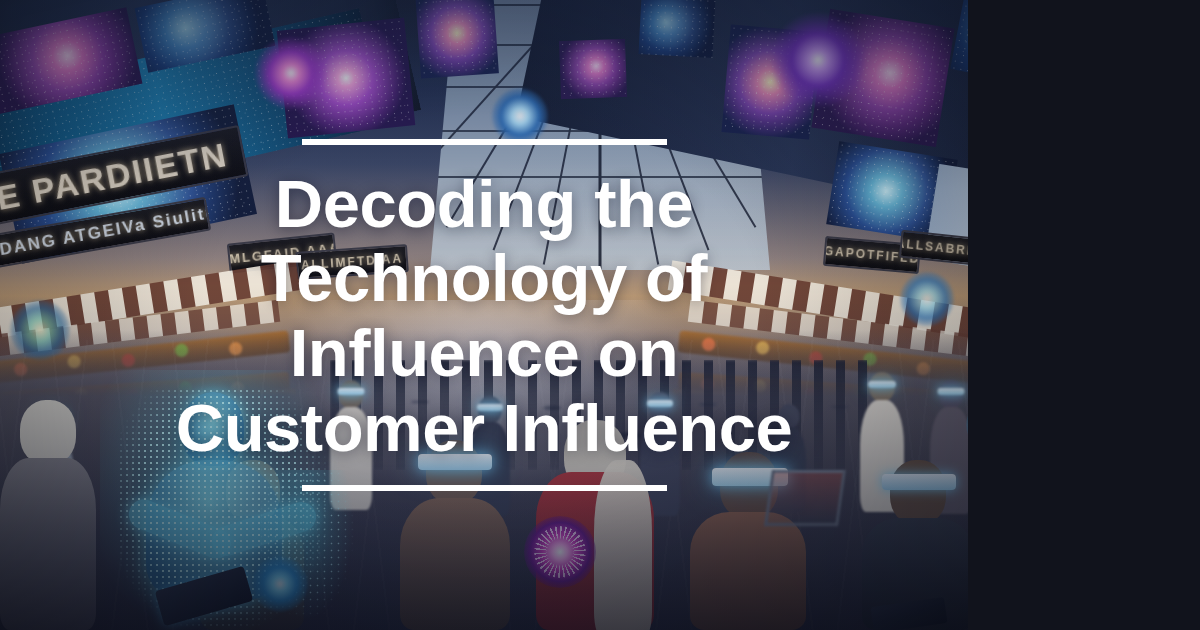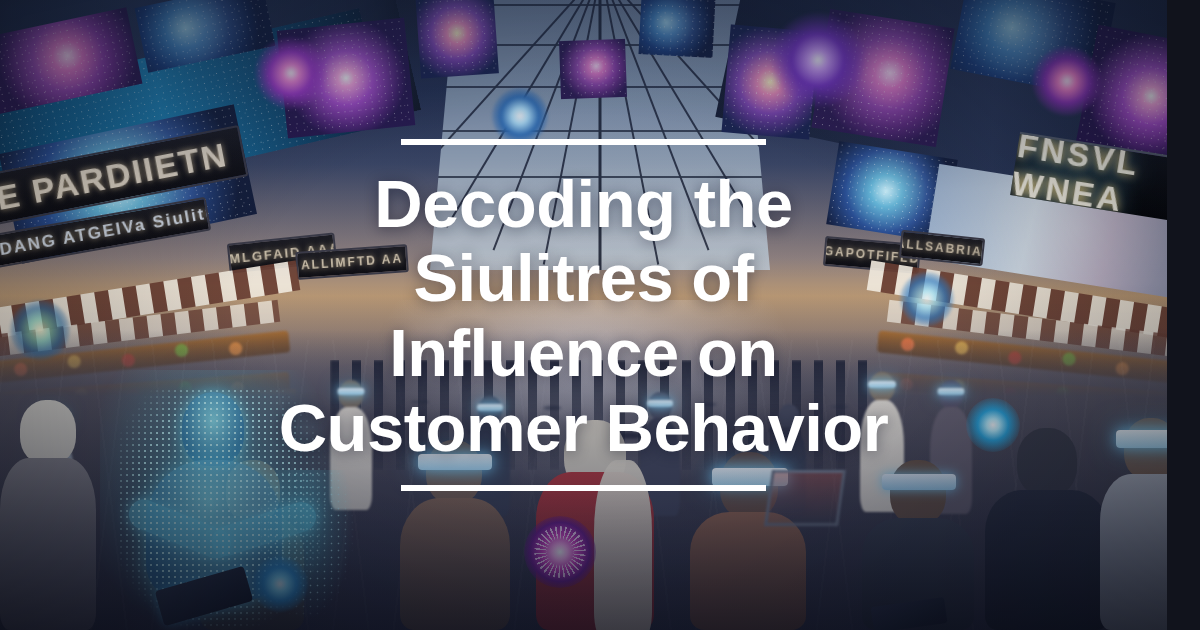--- a/index.html
+++ b/index.html
@@ -1,21 +1,21 @@
 <!DOCTYPE html>
 <html><head>
 <meta charset="utf-8">
 <style>
   * { margin:0; padding:0; box-sizing:border-box; }
   html, body { width:1200px; height:630px; overflow:hidden; background:#11131c; }
   body { font-family:"Liberation Sans", sans-serif; }
 
   .banner {
     position:relative;
-    width:1167px; height:630px;
+    width:968px; height:630px;
     overflow:hidden;
   }
 
   
   .scene { position:absolute; inset:0; overflow:hidden; }
 
   
   .bg-base {
     position:absolute; inset:0;
     background:
@@ -614,20 +614,20 @@
     <div class="vortex v6"></div>
 
     <div class="tone-blue"></div>
     <div class="vignette"></div>
   </div>
 
   <div class="title-block">
     <div class="rule rule-top"></div>
     <h1 class="headline">
       <span>Decoding the</span><br>
-      <span>Siulitres of</span><br>
+      <span>Technology of</span><br>
       <span>Influence on</span><br>
-      <span>Customer Behavior</span>
+      <span>Customer Influence</span>
     </h1>
     <div class="rule rule-bottom"></div>
   </div>
 
 </div>
 
 </body></html>

